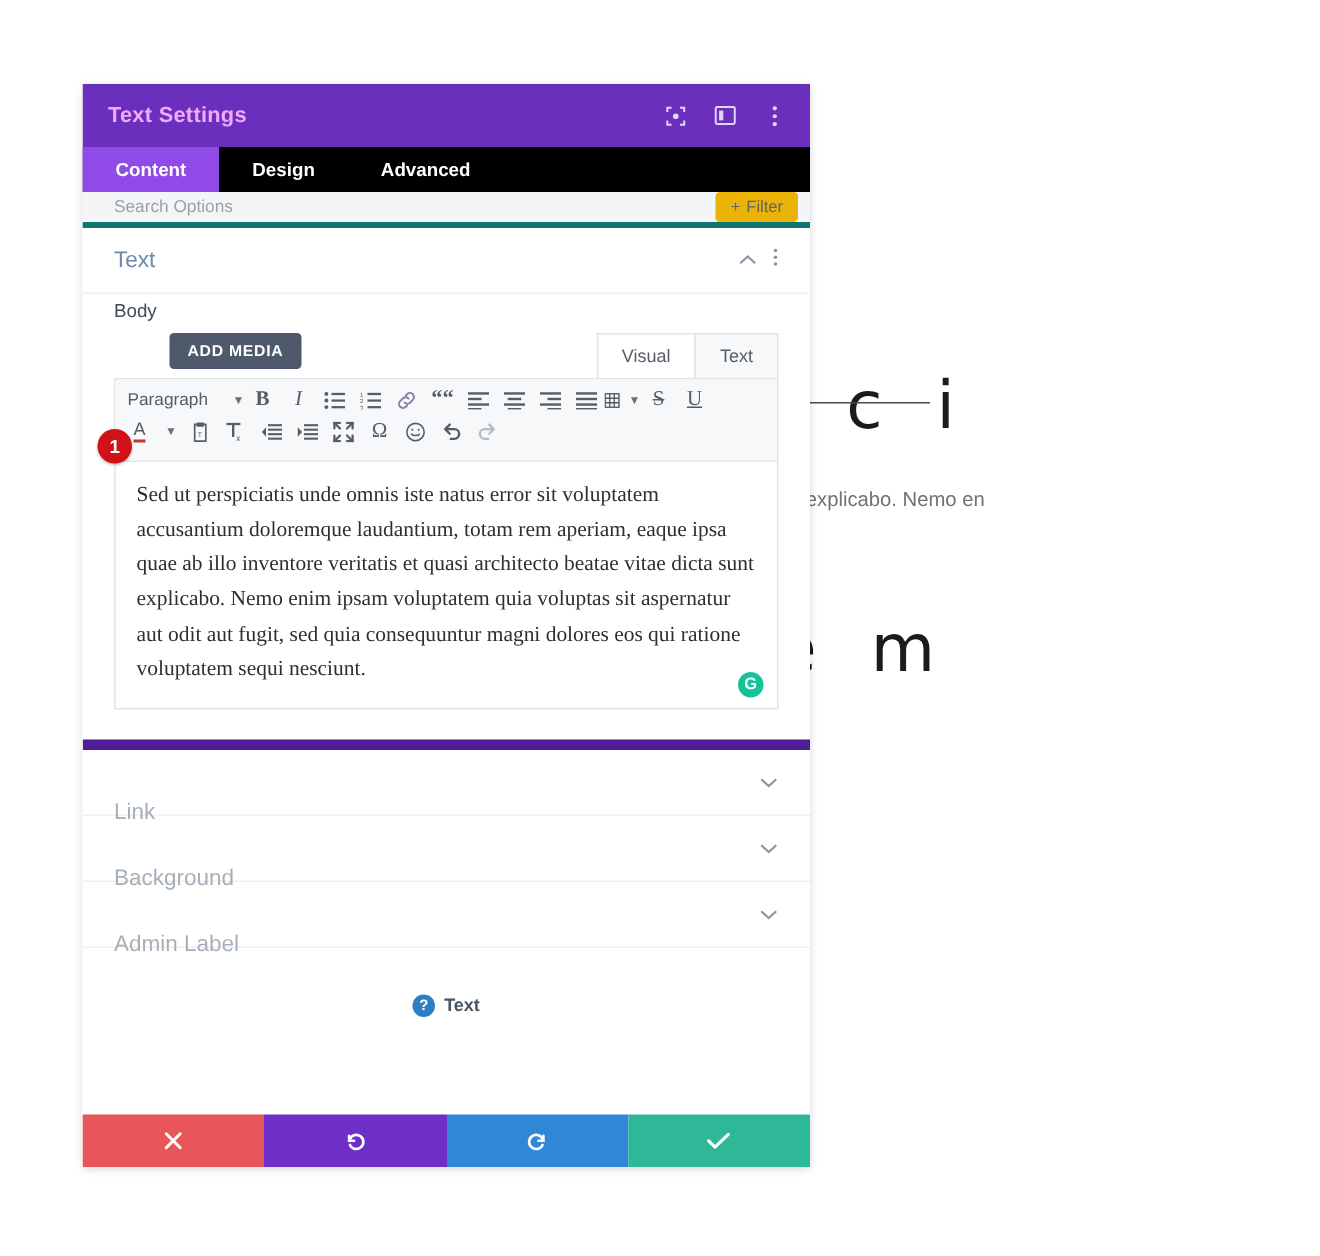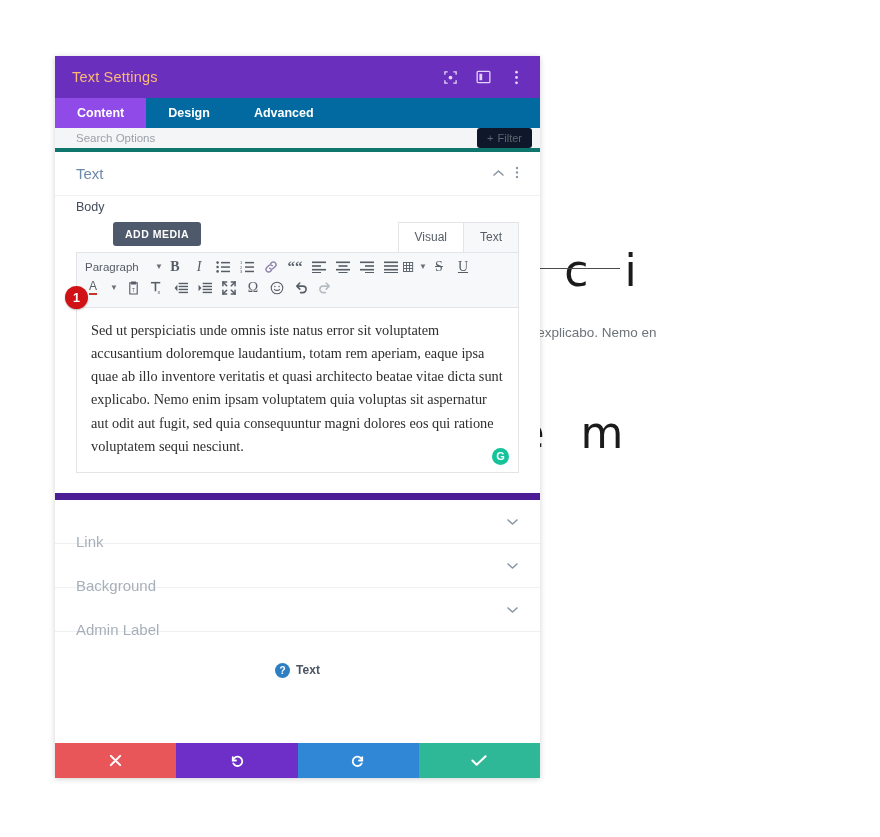--- a/index.html
+++ b/index.html
@@ -56,33 +56,33 @@
 
   
   .modal-header {
     height: 42px;
     background: #6b2fbe;
     display: flex; align-items: center;
     padding: 0 16px 0 17px;
     flex: 0 0 auto;
   }
   .modal-title {
-    color: #fdba74; font-size: 14.5px; font-weight: normal;
+    color: #f0abfc; font-size: 14.5px; font-weight: bold;
     letter-spacing: .2px; flex: 1;
   }
   .hdr-icons { display: flex; align-items: center; gap: 17px; }
   .hdr-icon {
     width: 16px; height: 16px;
     display: flex; align-items: center; justify-content: center;
     cursor: pointer;
   }
   .hdr-icon svg { display:block; }
 
   
-  .tabbar { height: 30px; background: #0369a1; display: flex; flex: 0 0 auto; }
+  .tabbar { height: 30px; background: #000000; display: flex; flex: 0 0 auto; }
   .tab {
     height: 30px; line-height: 30px;
     padding: 0 22px;
     color: #fff; font-size: 12.5px; font-weight: bold;
     cursor: pointer; white-space: nowrap;
   }
   .tab.active { background: #8f4ae8; }
 
   
   .searchrow {
@@ -92,21 +92,21 @@
     padding: 0 8px 0 21px;
     flex: 0 0 auto;
   }
   .search-input {
     flex: 1; border: none; background: transparent; outline: none;
     font-family: "Liberation Sans", sans-serif;
     font-size: 11.5px; color: #9aa1a9;
   }
   .search-input::placeholder { color: #9aa1a9; }
   .filter-btn {
-    background: #0f172a; color: #5c6570;
+    background: #eab308; color: #5c6570;
     font-size: 11px; border-radius: 3px;
     padding: 4px 10px; cursor: pointer; white-space: nowrap;
     font-family: "Liberation Sans", sans-serif;
   }
   .filter-btn .plus { margin-right: 4px; }
 
   
   .modal-body { flex: 1; overflow: hidden; background: #fff; }
 
   

